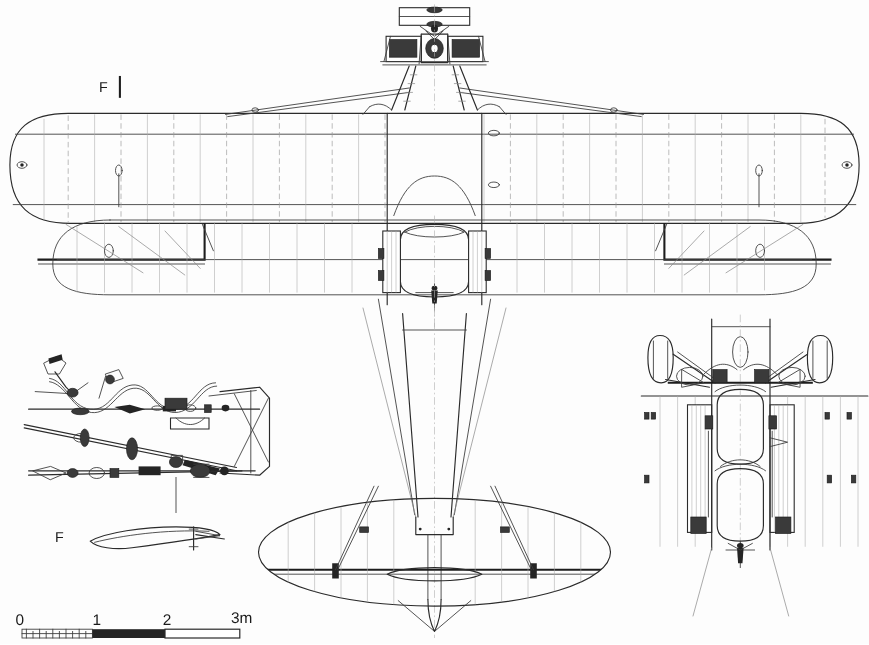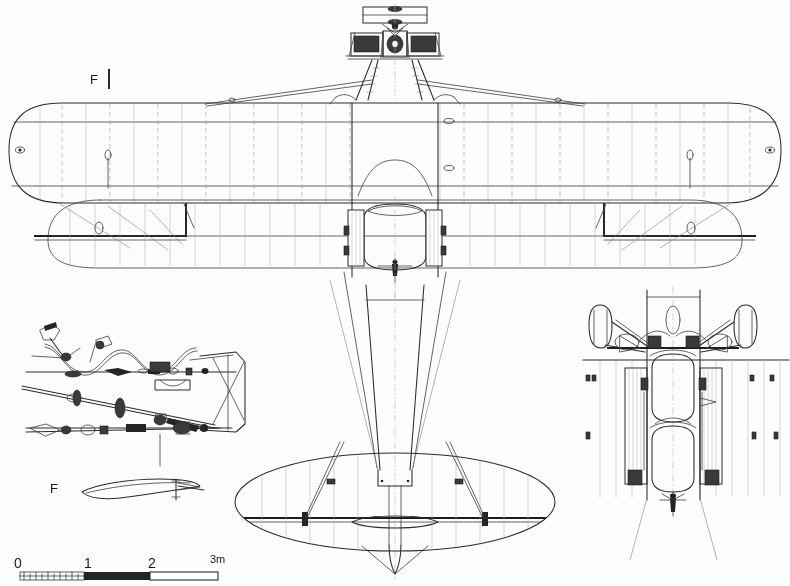--- a/index.html
+++ b/index.html
@@ -12,21 +12,21 @@
   #sheet svg{position:absolute;left:0;top:0;}
   .lbl{
     position:absolute;font-family:"Liberation Sans",sans-serif;
     color:#1a1a1a;white-space:nowrap;user-select:none;
   }
   #lbl-F-top{left:90px;top:72px;font-size:13px;}
   #lbl-F-sec{left:50px;top:481px;font-size:13px;}
   #sc0{left:14px;top:555px;font-size:14px;}
   #sc1{left:84px;top:555px;font-size:14px;}
   #sc2{left:148px;top:555px;font-size:14px;}
-  #sc3{left:210px;top:553px;font-size:11px;}
+  #sc3{left:210px;top:553px;font-size:14px;}
 </style>
 </head>
 <body>
 
 <div id="sheet">
 
 <svg width="790" height="586" viewBox="0 0 790 586" xmlns="http://www.w3.org/2000/svg">
   <defs>
     <style>
       .h{fill:none;stroke:#2b2b2b;stroke-width:1.05;stroke-linejoin:round;stroke-linecap:round;}

